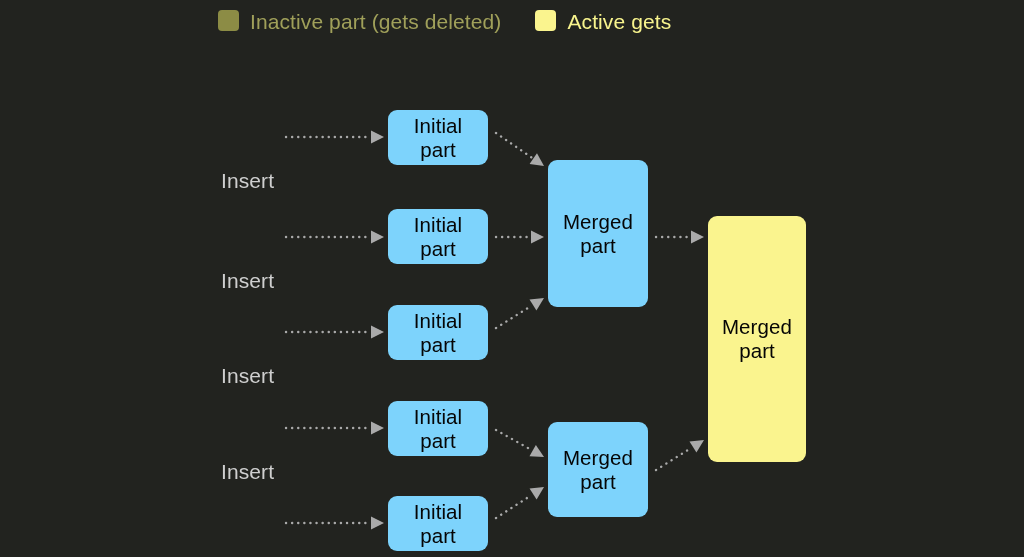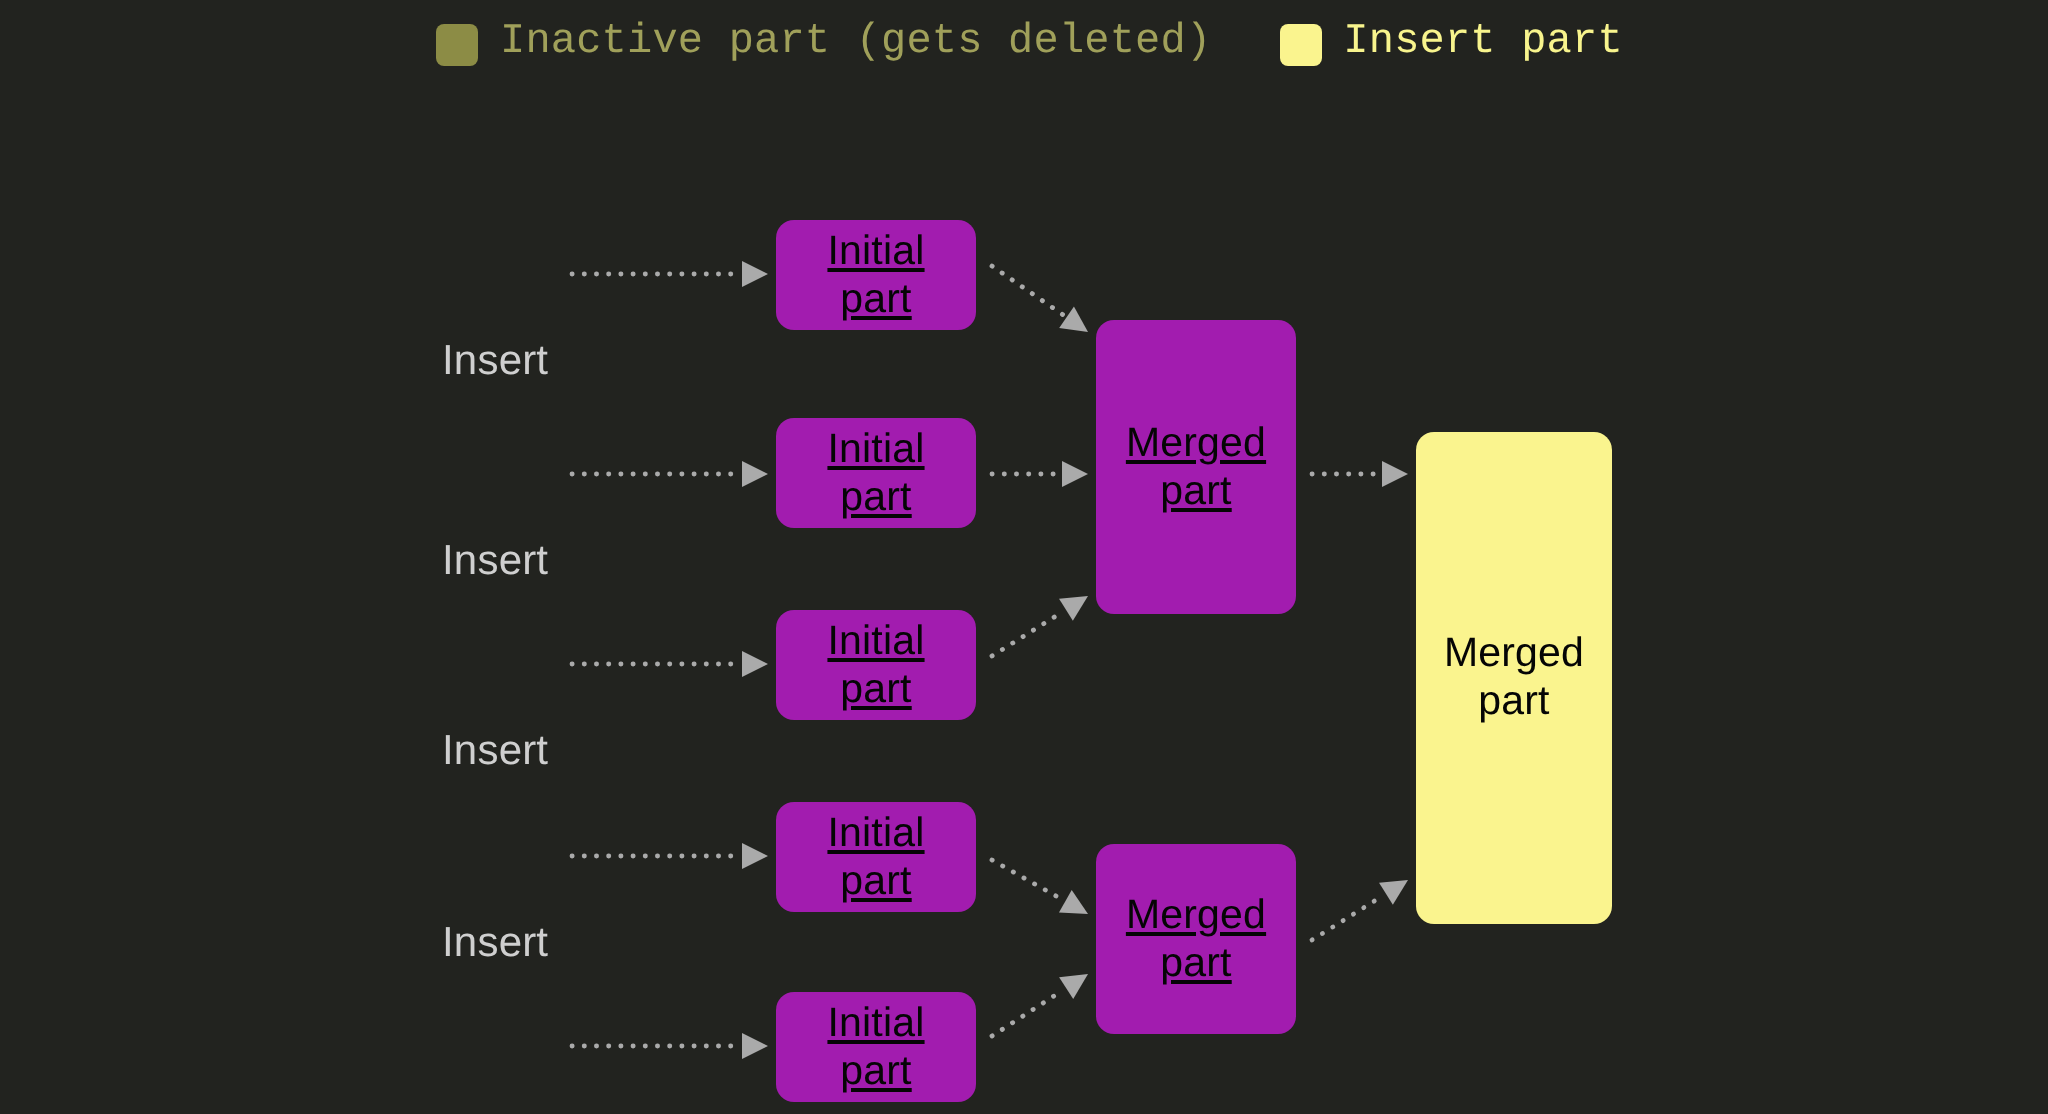--- a/index.html
+++ b/index.html
@@ -25,22 +25,21 @@
   .legend {
     position: absolute;
     top: 10px;
     left: 218px;
     display: flex;
     align-items: center;
     gap: 0;
   }
   .legend-item {
     display: flex;
-    align-items: flex-end;
-    font-family: Liberation Mono, monospace;
+    align-items: flex-start;
   }
   .legend-swatch {
     width: 21px;
     height: 21px;
     border-radius: 4px;
     flex: none;
   }
   .legend-swatch.inactive { background: #8c8c45; }
   .legend-swatch.active   { background: #faf48e; }
   .legend-label {
@@ -69,21 +68,21 @@
     display: flex;
     align-items: center;
     justify-content: center;
     text-align: center;
     color: #050505;
     font-size: 20.5px;
     line-height: 1.16;
     border-radius: 9px;
     letter-spacing: .1px;
   }
-  .node.inactive { background: #a21caf; text-decoration: underline; }
+  .node.inactive { background: #7dd3fc; }
   .node.active   { background: #faf48e; }
 
   .label-insert {
     position: absolute;
     color: #cfcfcf;
     font-size: 21px;
     line-height: 1;
     white-space: nowrap;
     letter-spacing: .1px;
     margin-top: 43px;
@@ -95,21 +94,21 @@
 <div id="stage">
 
   <div class="legend">
     <div class="legend-item">
       <span class="legend-swatch inactive"></span>
       <span class="legend-label inactive">Inactive part (gets deleted)</span>
     </div>
     <span class="legend-gap"></span>
     <div class="legend-item">
       <span class="legend-swatch active"></span>
-      <span class="legend-label active">Insert part</span>
+      <span class="legend-label active">Active gets</span>
     </div>
   </div>
 
   <svg id="arrows" viewBox="0 0 1024 557" width="1024" height="557" xmlns="http://www.w3.org/2000/svg">
       <g>
         <line x1="286" y1="137" x2="369.5" y2="137" stroke="#aaaaaa" stroke-width="2.4" stroke-linecap="round" stroke-dasharray="0.1 6"></line>
         <polygon points="384,137 371,143.5 371,130.5" fill="#aaaaaa"></polygon>
       </g>
       <g>
         <line x1="286" y1="237" x2="369.5" y2="237" stroke="#aaaaaa" stroke-width="2.4" stroke-linecap="round" stroke-dasharray="0.1 6"></line>

